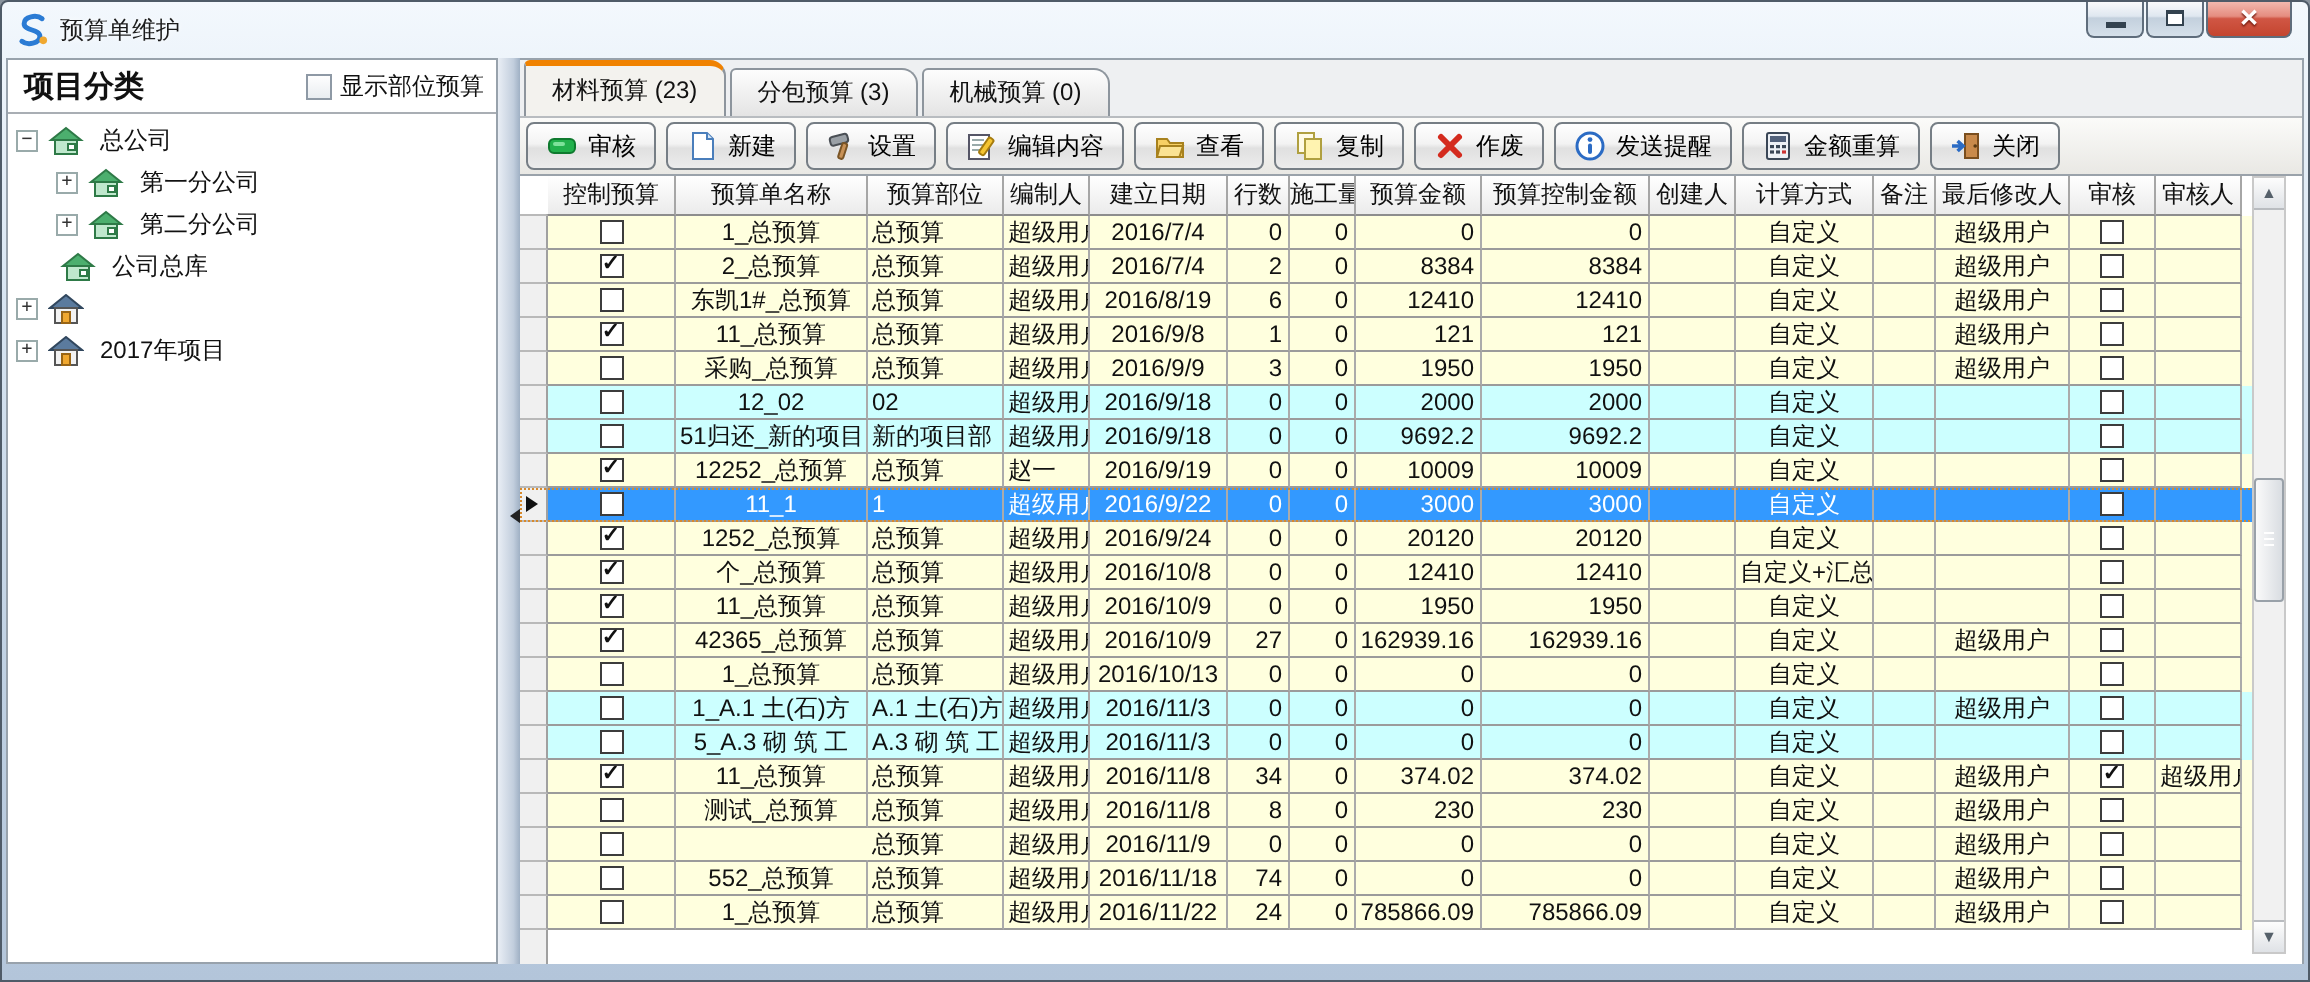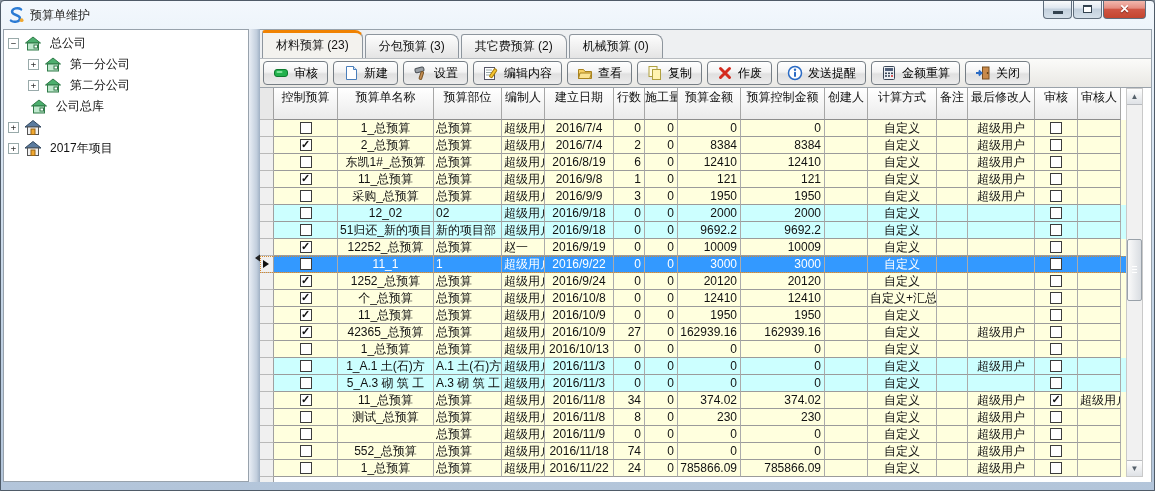--- a/index.html
+++ b/index.html
@@ -52,21 +52,21 @@
   .tab.active { height:28px; background:#f3f2ee; border-top:3px solid var(--accent,#f08200); position:relative; z-index:2; }
   
   .toolbar { height:30px; display:flex; align-items:center; gap:5px; padding:0 3px; background:linear-gradient(#fbfbf9,#e9e8e4); border-top:1px solid #b8bcc0; border-bottom:1px solid #9aa2aa; }
   .tbtn { display:inline-flex; align-items:center; gap:5px; height:24px; padding:0 9px; border:1px solid #767e85; border-radius:4px;
           background:linear-gradient(#ffffff,#f3f3f3 45%,#e0e0e0 55%,#ececec); font-size:12px; white-space:nowrap; cursor:default; }
   .tbtn .ticon { width:16px; height:16px; display:inline-flex; }
   
   .grid-area { position:absolute; left:0; right:0; top:58px; bottom:0; background:#fff; overflow:hidden; }
   .grid { width:871px; }
   .grid-row, .grid-head { display:flex; width:871px; }
-  .grid-head { height:32px; }
+  .grid-head { height:20px;align-items:flex-end; }
   .hcell { background:linear-gradient(#ffffff,#ebebeb); border-right:1px solid #a6a6a6; border-bottom:1px solid #8d8d8d;
            text-align:center; font-size:12px; line-height:19px; white-space:nowrap; overflow:hidden; }
   .mkr { width:14px; flex:0 0 14px; background:#f0f0f0; border-right:1px solid #a0a0a0; border-bottom:1px solid #b9b9b9;
          display:flex; align-items:center; justify-content:center; }
   .grid-row { height:17px; }
   .cell { border-right:1px solid #ababab; border-bottom:1px solid #9b9b9b; font-size:12px; line-height:16px;
           white-space:nowrap; overflow:hidden; padding:0 2px; display:block; }
   .cell.center { text-align:center; } .cell.right { text-align:right; padding-right:3px; } .cell.left { text-align:left; }
   .cell.cbcell { display:flex; align-items:center; justify-content:center; padding:0; }
   .row-yellow { background:var(--rowY,#ffffde); }
@@ -107,20 +107,27 @@
         </div>
       <div class="winbtn close">
           <span>✕</span>
         </div>
     </div>
   </div>
 
   <div class="main">
 
     <div class="sidebar">
+      <div class="sidebar-header">
+        <span class="sidebar-title">项目分类</span>
+        <span class="cbx-wrap">
+          <span class="cbx"></span>
+          <span>显示部位预算</span>
+        </span>
+      </div>
       <div class="tree" id="tree-container">
           <div class="tree-item" style="padding-left: 4px;">
             <span class="expander">−</span>
             <span class="tree-ico">
               <svg width="18" height="15" viewBox="0 0 17 15">
                 <path d="M8.5 1 L16 7 H1 z" fill="#4caf6e" stroke="#2e7a47"></path>
                 <rect x="3" y="7" width="11" height="7" fill="#bfe8cd" stroke="#2e7a47"></rect>
                 <rect x="9.5" y="9" width="3.5" height="3" fill="#fff" stroke="#2e7a47"></rect>
               </svg>
             </span>
@@ -184,21 +191,20 @@
     </div>
 
     <div class="splitter">
       <span class="collapse-arrow"></span>
     </div>
 
     <div class="rightpanel">
       <div class="tabstrip" id="tabs-container">
           <div class="tab active">材料预算 (23)</div>
           <div class="tab">分包预算 (3)</div>
-          <div class="tab">其它费预算 (2)</div>
           <div class="tab">机械预算 (0)</div>
         </div>
       <div class="toolbar" id="toolbar-container">
           <button class="tbtn">
             <span class="ticon">
               <svg width="16" height="16">
                 <rect x="1.5" y="4.5" width="13" height="7" rx="2.5" fill="#22b14c" stroke="#0e7a2e"></rect>
                 <rect x="3.5" y="6" width="6" height="2" rx="1" fill="#7ee29a"></rect>
               </svg>
             </span>

